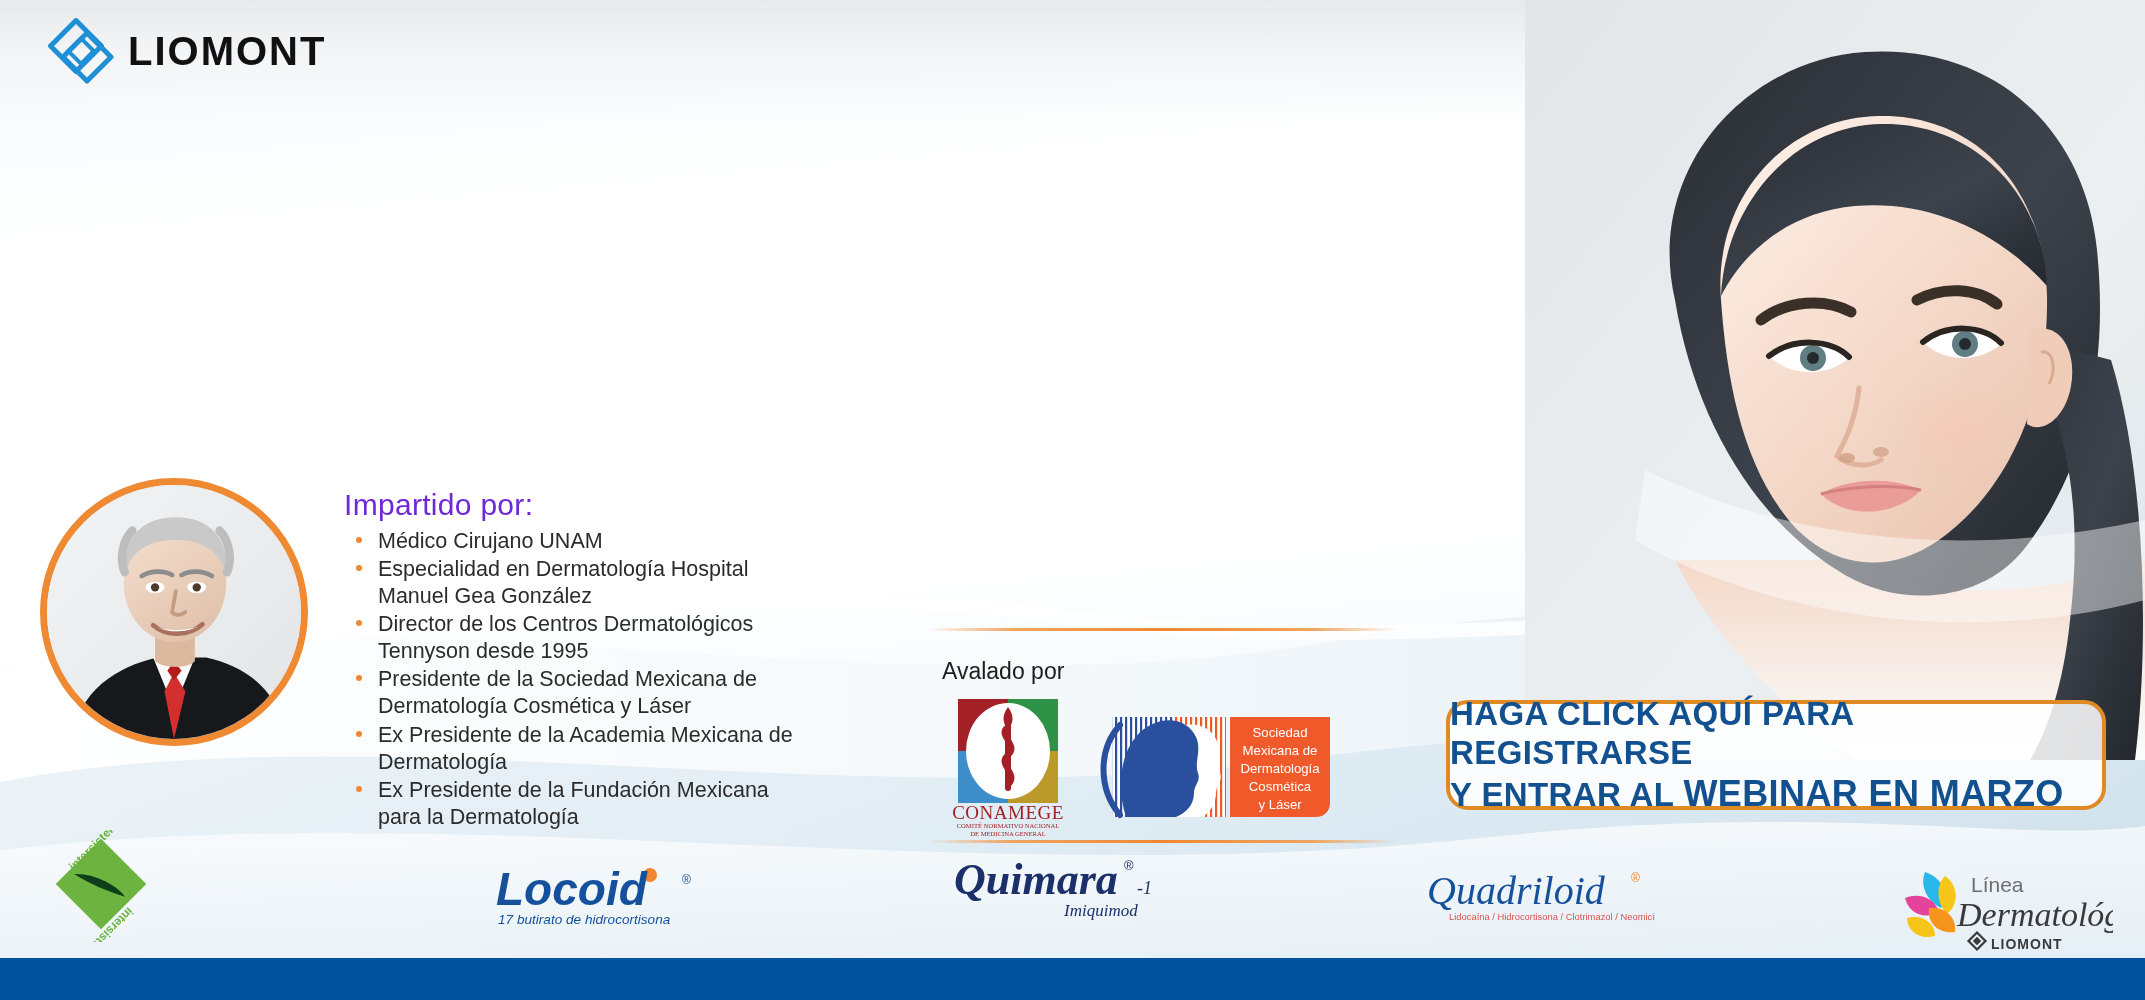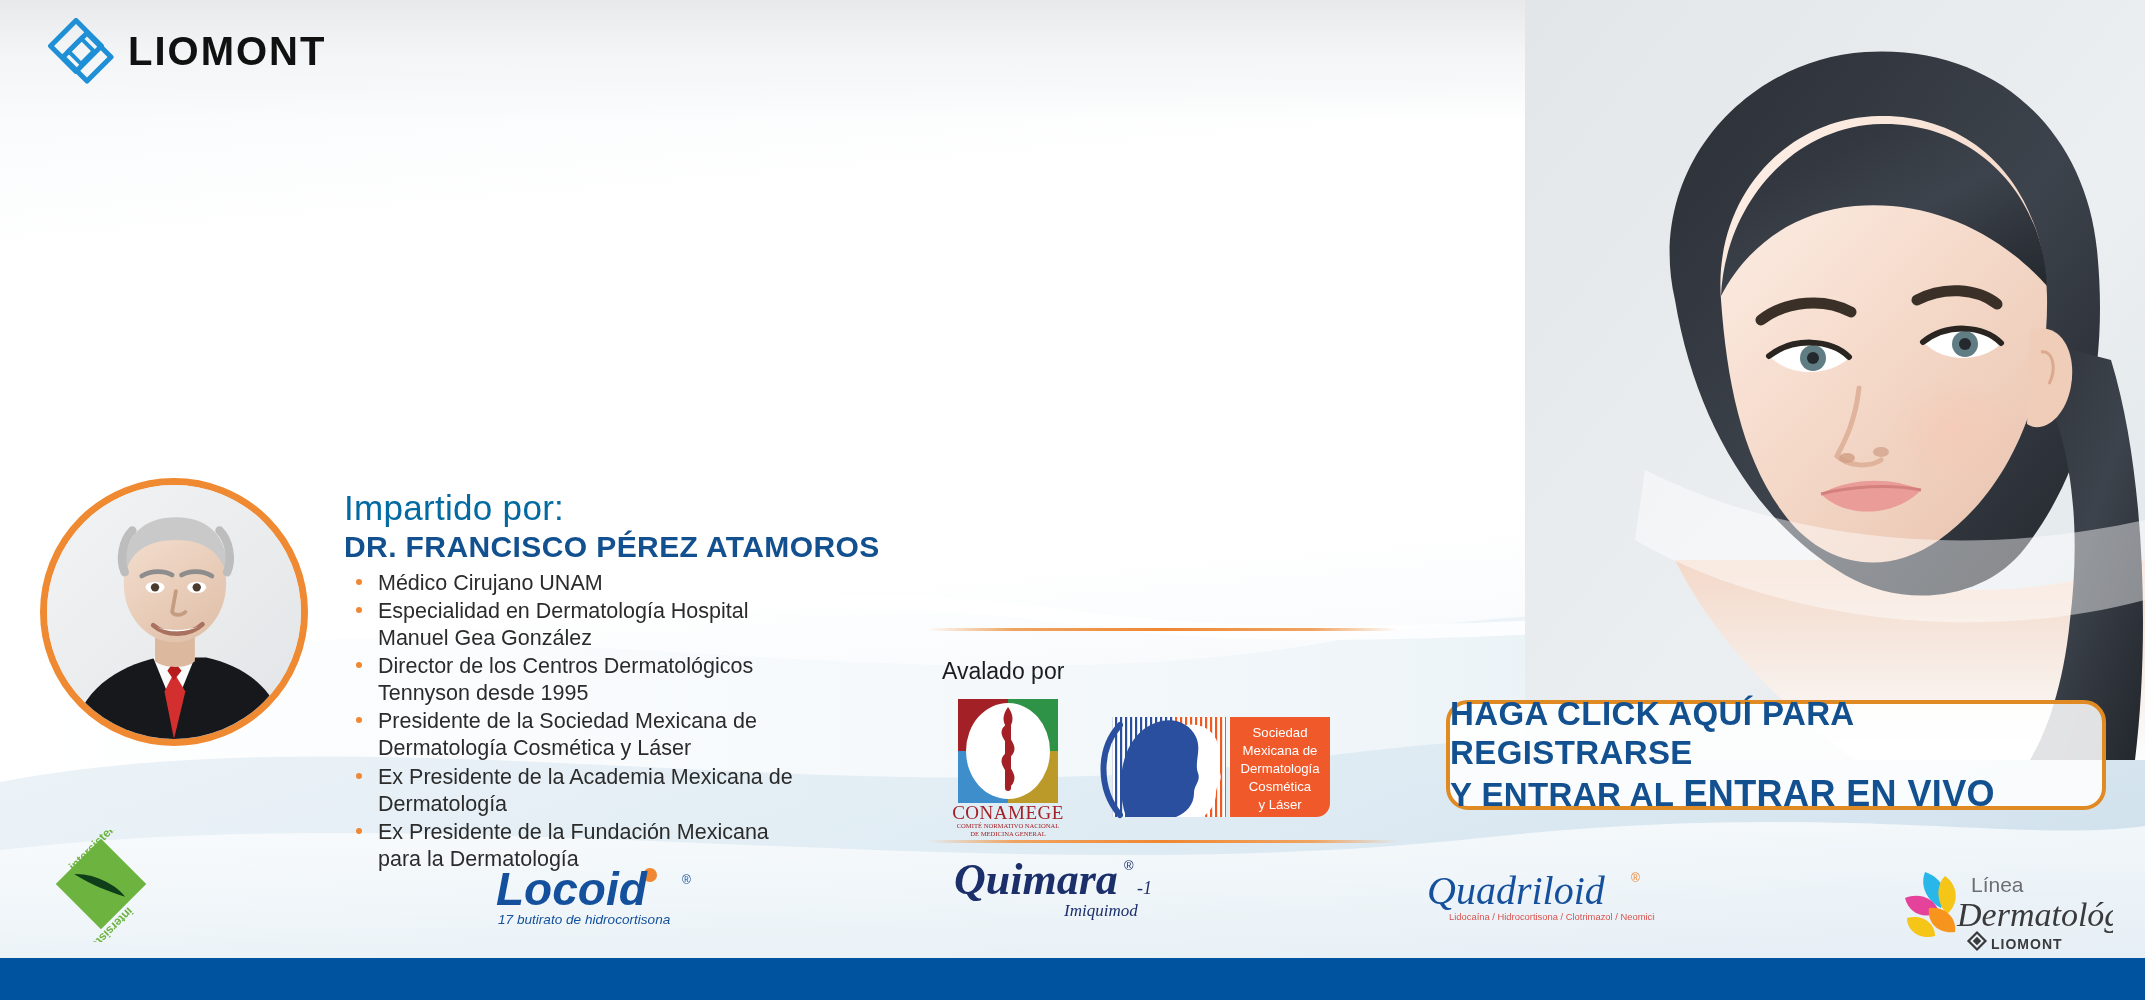--- a/index.html
+++ b/index.html
@@ -91,21 +91,21 @@
     width:268px; height:268px; flex:0 0 268px;
     border-radius:50%;
     border:7px solid #ef8a32;
     overflow:hidden;
     background:#e9ecef;
   }
   .portrait svg{ width:100%; height:100%; display:block; }
 
   .speaker-text{ margin-left:36px; padding-top:10px; }
   .impartido{
-    font-size:35px; color:#0369a1; letter-spacing:0.3px;
+    font-size:30px; color:#6d28d9; letter-spacing:0.3px;
     font-weight:normal;
   }
   .doctor-name{
     font-size:30px; font-weight:bold; color:#12508f;
     letter-spacing:0.4px; margin-top:2px;
   }
   .creds{ list-style:none; margin-top:6px; }
   .creds li{
     position:relative;
     font-size:21.5px; color:#2b2b2b; line-height:1.26;
@@ -335,21 +335,20 @@
 
         <path d="M136,112 L132,134 C134,138 142,138 146,134" fill="none" stroke="#c49c82" stroke-width="4" stroke-linecap="round"></path>
 
         <path d="M112,148 C126,160 150,160 164,147" fill="none" stroke="#a9715e" stroke-width="5" stroke-linecap="round"></path>
         <path d="M116,150 C128,156 148,156 160,149 C148,154 128,154 116,150 Z" fill="#ffffff"></path>
       </svg>
     </div>
 
     <div class="speaker-text">
       <div class="impartido">Impartido por:</div>
-      <div class="doctor-name">DR. FRANCISCO PÉREZ ATAMOROS</div>
       <ul class="creds">
         <li><span class="dot"></span><span>Médico Cirujano UNAM</span></li>
         <li><span class="dot"></span><span>Especialidad en Dermatología Hospital Manuel Gea González</span></li>
         <li><span class="dot"></span><span>Director de los Centros Dermatológicos Tennyson desde 1995</span></li>
         <li><span class="dot"></span><span>Presidente de la Sociedad Mexicana de Dermatología Cosmética y Láser</span></li>
         <li><span class="dot"></span><span>Ex Presidente de la Academia Mexicana de Dermatología</span></li>
         <li><span class="dot"></span><span>Ex Presidente de la Fundación Mexicana para la Dermatología</span></li>
       </ul>
     </div>
   </div>
@@ -407,21 +406,21 @@
         </svg>
       </div>
 
     </div>
     <div class="rule-bot"></div>
   </div>
 
   <div class="cta">
     <div class="cta-l1">HAGA CLICK AQUÍ PARA REGISTRARSE</div>
     <div class="cta-l2">
-      <span class="light">Y ENTRAR AL </span><span class="strong">ENTRAR EN VIVO</span>
+      <span class="light">Y ENTRAR AL </span><span class="strong">WEBINAR EN MARZO</span>
     </div>
   </div>
 
   <div class="intersistemas">
     <svg viewBox="0 0 118 112" aria-hidden="true">
       <g transform="rotate(45 59 54)">
         <rect x="27" y="22" width="64" height="64" fill="#6cb33f"></rect>
         <path d="M33,66 C48,50 72,44 85,46 C70,54 52,62 33,66 Z" fill="#0f3f1a"></path>
       </g>
       <text x="59" y="14" text-anchor="middle" font-family="Liberation Sans, sans-serif" font-size="12" font-weight="bold" fill="#6cb33f" transform="rotate(-45 59 14)">intersistemas</text>

